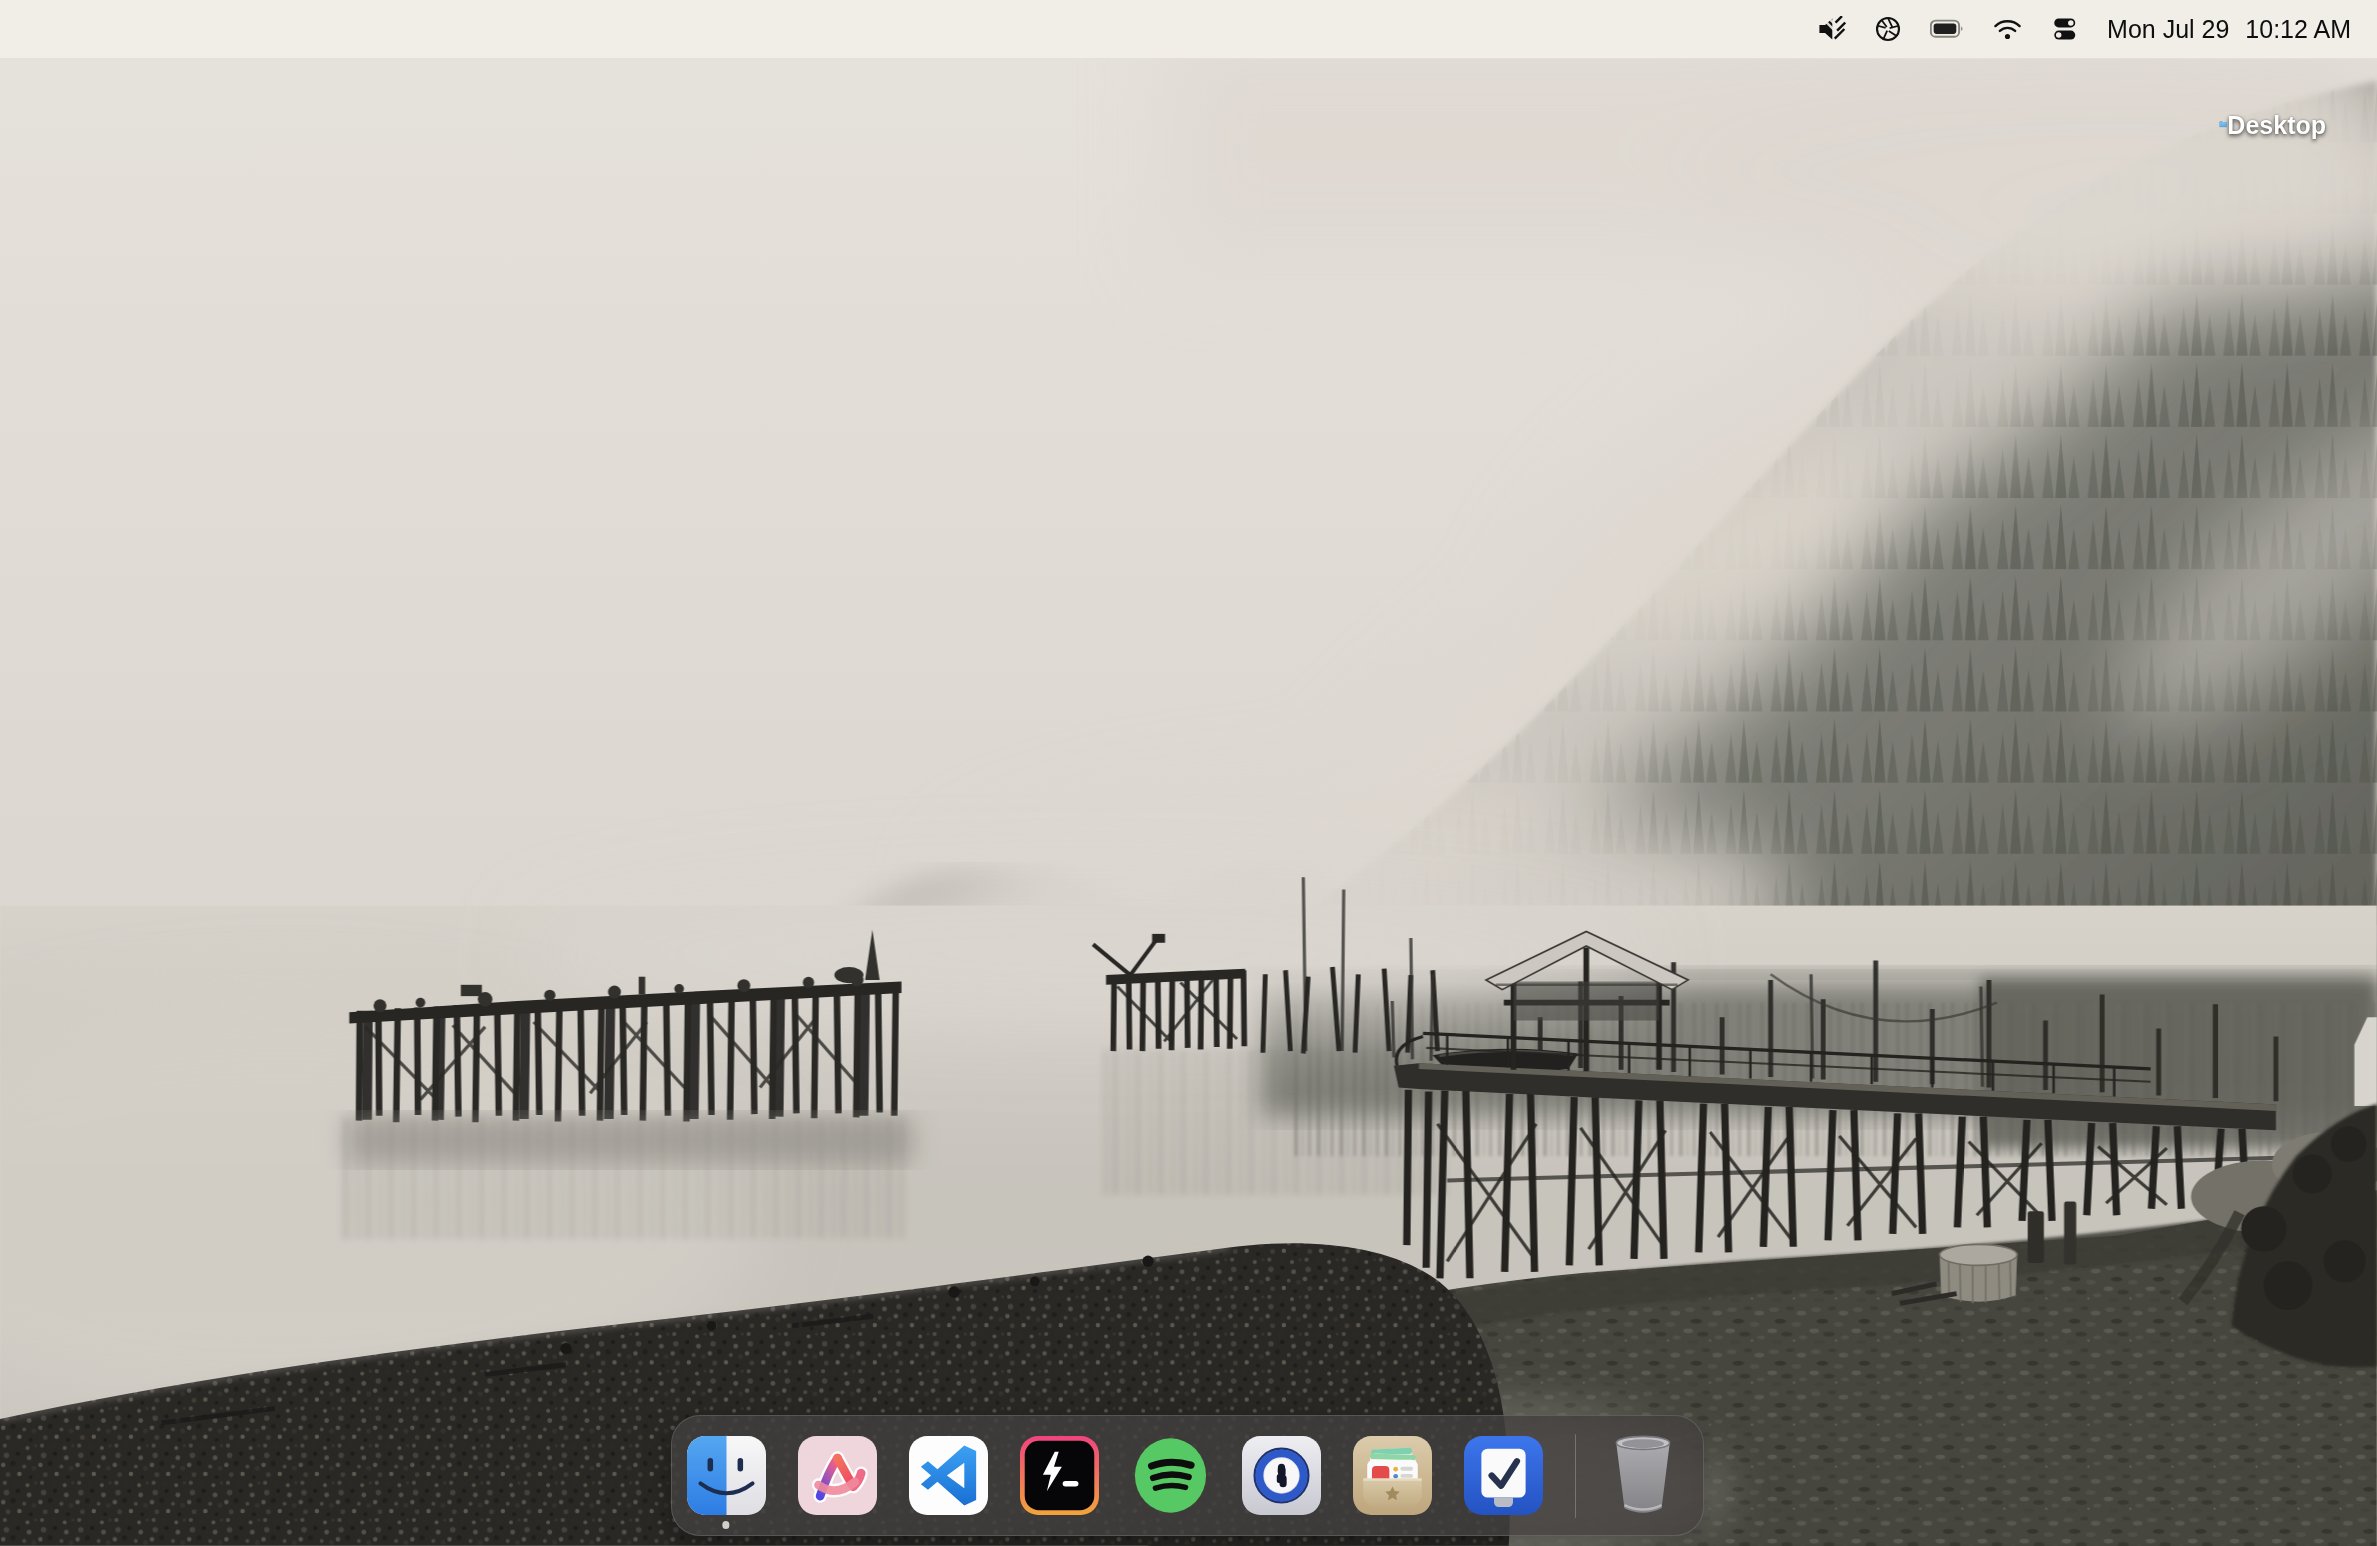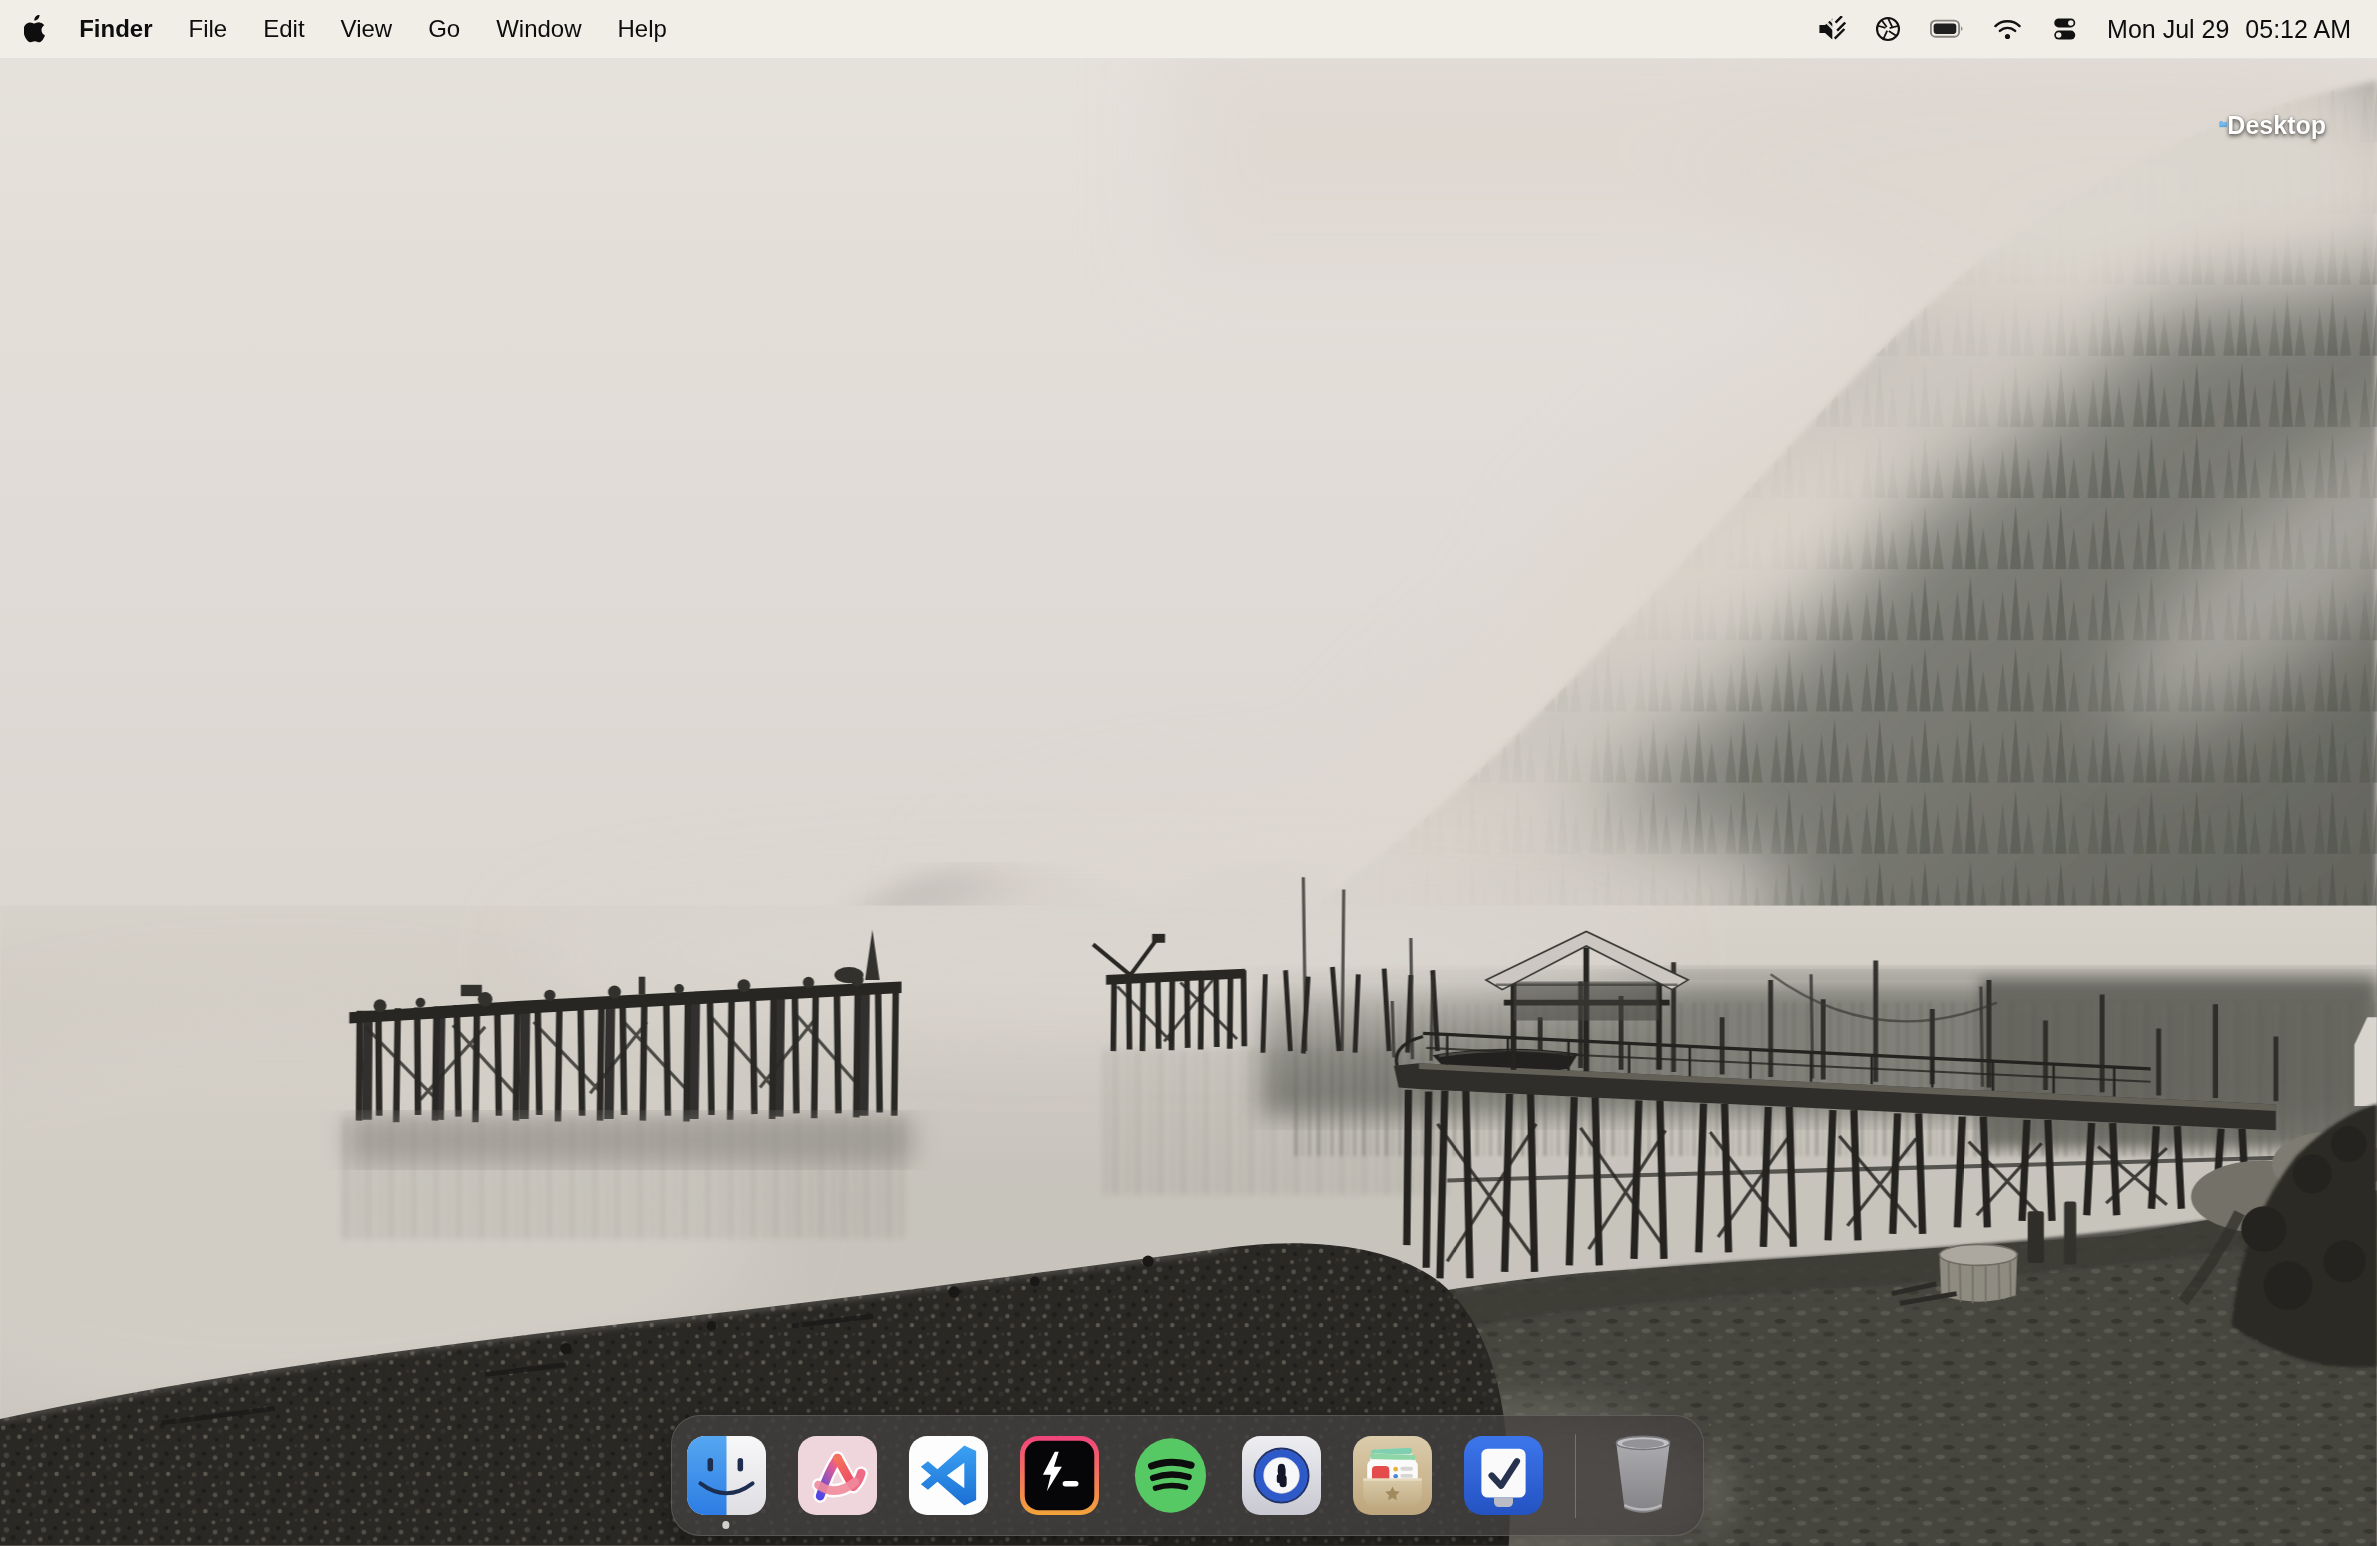--- a/index.html
+++ b/index.html
@@ -264,35 +264,20 @@
         <circle cx="1420" cy="1560" r="7"></circle>
     <circle cx="880" cy="1640" r="6"></circle>
         <circle cx="700" cy="1668" r="7"></circle>
   </g>
 
   <rect width="2940" height="1912" fill="#cfc9bd" opacity="0.05"></rect>
 </svg>
 </div>
 
 <div class="menubar">
-  <div class="menu-left">
-    <span class="apple">
-      <svg width="22.6" height="27.5" viewBox="0 0 28 34">
-        <path fill="#0e0e0e" d="M19.2,9.1c-2.7-0.2-5,1.5-6.3,1.5c-1.3,0-3.3-1.5-5.4-1.4c-2.8,0-5.3,1.6-6.7,4.1 c-2.9,5-0.8,12.4,2,16.4c1.4,2,3,4.2,5.2,4.1c2.1-0.1,2.9-1.3,5.4-1.3c2.5,0,3.2,1.3,5.4,1.3c2.2,0,3.6-2,5-4 c1.5-2.3,2.2-4.5,2.2-4.6c-0.1,0-4.3-1.6-4.3-6.5c0-4.1,3.3-6,3.5-6.1C23.3,9.7,20.3,9.2,19.2,9.1z"></path>
-        <path fill="#0e0e0e" d="M17.6,4.6c1.1-1.4,1.9-3.3,1.7-5.2c-1.6,0.1-3.6,1.1-4.8,2.5c-1,1.2-2,3.1-1.7,5 C14.6,7,16.4,6,17.6,4.6z"></path>
-      </svg>
-    </span>
-    <span class="menu-item bold">Finder</span>
-    <span class="menu-item">File</span>
-    <span class="menu-item">Edit</span>
-    <span class="menu-item">View</span>
-    <span class="menu-item">Go</span>
-    <span class="menu-item">Window</span>
-    <span class="menu-item">Help</span>
-  </div>
   <div class="menu-right">
     <span class="status-icon">
       <svg width="29" height="26" viewBox="0 0 36 32">
         <polygon points="3,11 10,11 19,3 19,29 10,21 3,21" fill="#111"></polygon>
         <path stroke="#f1eee8" stroke-width="3" d="M6,2 L30,26 M12,0 L32,20" opacity="0.9"></path>
         <path stroke="#111" stroke-width="3" d="M23,8 L31,0 M25,18 L35,8 M22,28 L34,16"></path>
       </svg>
     </span>
     <span class="status-icon">
       <svg width="26" height="26" viewBox="0 0 32 32" fill="none" stroke="#111">
@@ -317,21 +302,21 @@
     <span class="status-icon">
       <svg width="27.5" height="26" viewBox="0 0 34 32">
         <rect x="4" y="3" width="26" height="11" rx="5.5" fill="#111"></rect>
         <circle cx="24.5" cy="8.5" r="3.4" fill="#f1eee8"></circle>
         <rect x="4" y="18" width="26" height="11" rx="5.5" fill="#111"></rect>
         <circle cx="9.5" cy="23.5" r="3.4" fill="#f1eee8"></circle>
       </svg>
     </span>
     <span class="clock">
       <span>Mon Jul 29</span>
-      <span>05:12 AM</span>
+      <span>10:12 AM</span>
     </span>
   </div>
 </div>
 
 <div class="desk-icon">
   <svg width="100" height="86" viewBox="0 0 120 102">
     <defs>
       <linearGradient id="foldG" x1="0" y1="0" x2="0" y2="1">
         <stop offset="0" stop-color="#82c5f5"></stop>
           <stop offset="1" stop-color="#54abee"></stop>

